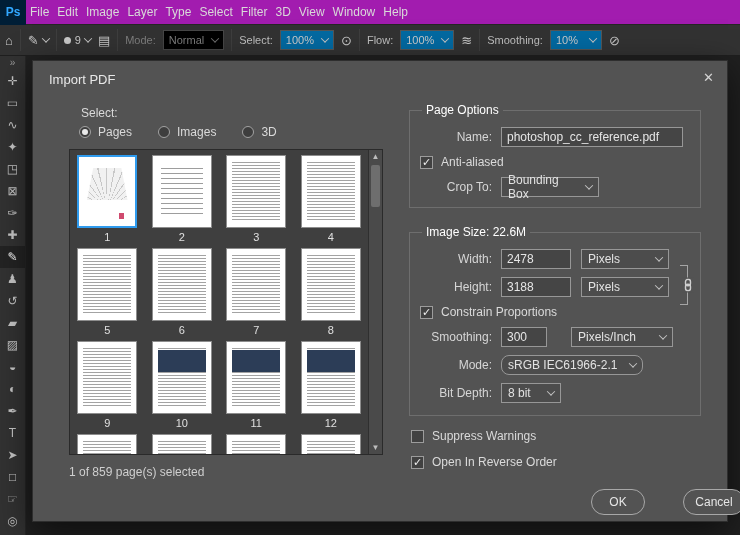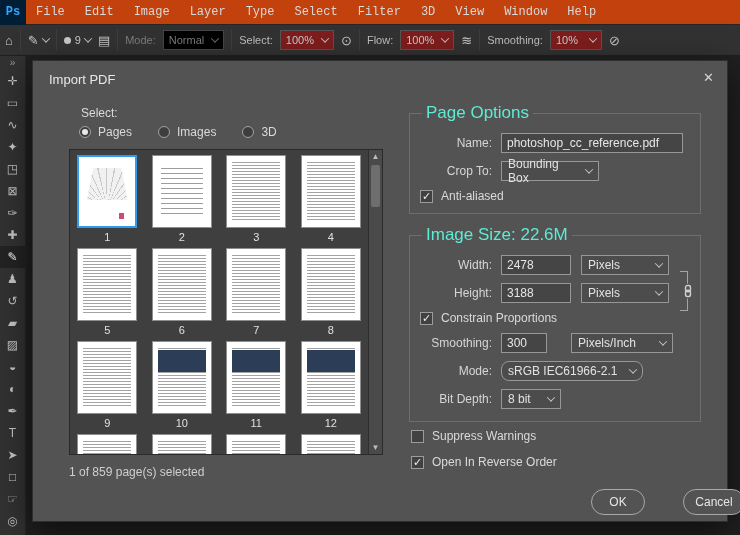--- a/index.html
+++ b/index.html
@@ -5,32 +5,32 @@
   * { box-sizing: border-box; margin: 0; padding: 0; }
   html,body { width:740px; height:535px; overflow:hidden; }
   body {
     background:#202020;
     font-family:"Liberation Sans", sans-serif;
     color:#d9d9d9;
     position:relative;
     font-size:12px;
   }
   
-  .menubar{position:absolute;top:0;left:0;right:0;height:25px;background:#c2410c;display:flex;align-items:center;border-bottom:1px solid #262626;z-index:5;font-family:Liberation Mono, monospace;}
+  .menubar{position:absolute;top:0;left:0;right:0;height:25px;background:#a21caf;display:flex;align-items:center;border-bottom:1px solid #262626;z-index:5;}
   .ps-logo{width:26px;height:25px;background:#001e36;color:#31a8ff;font-weight:bold;font-size:12px;display:flex;align-items:center;justify-content:center;}
-  .menu-item{padding:0 10px;line-height:25px;font-size:12px;color:#d9d9d9;}
+  .menu-item{padding:0 4px;line-height:25px;font-size:12px;color:#d9d9d9;}
   
   .optionsbar{position:absolute;top:25px;left:0;right:0;height:31px;background:#323232;border-bottom:1px solid #1f1f1f;display:flex;align-items:center;gap:7px;padding:0 5px;font-size:11px;color:#c8c8c8;overflow:hidden;z-index:4;white-space:nowrap;}
   .opt-sep{width:1px;height:22px;background:#242424;border-right:1px solid #3e3e3e;flex:none;}
   .opt-icon{font-size:13px;color:#c8c8c8;flex:none;}
   .opt-widget{display:flex;align-items:center;gap:4px;flex:none;}
   .brush-dot{width:7px;height:7px;border-radius:50%;background:#c8c8c8;display:inline-block;}
   .opt-label{color:#bfbfbf;flex:none;}
   .opt-label.dim{color:#7d7d7d;}
-  .opt-select{display:flex;align-items:center;background:#7f1d1d;border:1px solid #555;height:20px;padding:0 5px;min-width:52px;gap:8px;flex:none;}
+  .opt-select{display:flex;align-items:center;background:#0369a1;border:1px solid #555;height:20px;padding:0 5px;min-width:52px;gap:8px;flex:none;}
   .opt-select.disabled{border-color:#464646;background:#000000;color:#7d7d7d;}
   .caret{width:6px;height:6px;border-right:1.5px solid #c2c2c2;border-bottom:1.5px solid #c2c2c2;transform:rotate(45deg) translate(-1px,-1px);flex:none;display:inline-block;}
   .caret.dimc{border-color:#6e6e6e;}
   .opt-select .caret{margin-left:auto;}
   
   .toolbar{position:absolute;top:56px;left:0;bottom:0;width:26px;background:#323232;border-right:1px solid #262626;display:flex;flex-direction:column;align-items:center;overflow:hidden;z-index:4;}
   .toolbar-expand{height:14px;font-size:10px;color:#9a9a9a;line-height:14px;}
   .tools{display:flex;flex-direction:column;width:100%;}
   .tool{width:100%;height:22px;display:flex;align-items:center;justify-content:center;}
   .tool-glyph{font-size:12px;color:#c6c6c6;}
@@ -68,21 +68,21 @@
   
   .dropdown{display:inline-flex;align-items:center;gap:8px;background:#4c4c4c;border:1px solid #979797;height:20px;padding:0 6px;color:#e2e2e2;font-size:12px;}
   .dropdown .caret{margin-left:auto;}
   .text-field{background:#454545;border:1px solid #979797;color:#e6e6e6;font-size:12px;height:20px;padding:0 5px;font-family:"Liberation Sans",sans-serif;}
   .checkbox{width:13px;height:13px;background:#414141;border:1px solid #9c9c9c;display:inline-flex;align-items:center;justify-content:center;flex:none;position:relative;}
   .checkbox.checked::after{content:"✓";font-size:11px;color:#efefef;line-height:1;}
   .check-row{display:flex;align-items:center;gap:8px;}
   .check-label{color:#dadada;}
   
   fieldset{position:absolute;border:1px solid #6e6e6e;padding:2px 10px 10px;background:transparent;}
-  legend{font-size:17px;color:#5eead4;padding:0 4px;margin-left:2px;}
+  legend{font-size:12px;color:#ffffff;padding:0 4px;margin-left:2px;}
   .form-row{display:flex;align-items:center;margin-top:8px;}
   .row-label{width:72px;text-align:right;margin-right:9px;color:#d6d6d6;flex:none;}
   #fs-page-options{left:376px;top:42px;width:292px;}
   #fs-image-size{left:376px;top:164px;width:292px;padding-bottom:12px;}
   .name-input{width:182px;}
   .dd-crop{width:98px;}
   .num-input{width:70px;}
   .dd-unit{width:88px;margin-left:10px;}
   .num-input.res{width:46px;}
   .dd-res{width:102px;margin-left:24px;}
@@ -366,30 +366,30 @@
 
   <div class="status-text">1 of 859 page(s) selected</div>
 
 
   <fieldset id="fs-page-options">
     <legend>Page Options</legend>
     <div class="form-row">
       <span class="row-label">Name:</span>
       <input class="text-field name-input" value="photoshop_cc_reference.pdf" style="">
     </div>
+    <div class="form-row check-row">
+      <span class="checkbox checked"></span>
+      <span class="check-label">Anti-aliased</span>
+    </div>
     <div class="form-row">
       <span class="row-label">Crop To:</span>
       <span class="dropdown dd-crop">
         <span>Bounding Box</span>
         <span class="caret"></span>
       </span>
-    </div>
-    <div class="form-row check-row">
-      <span class="checkbox checked"></span>
-      <span class="check-label">Anti-aliased</span>
     </div>
   </fieldset>
 
   <fieldset id="fs-image-size">
     <legend>Image Size: 22.6M</legend>
     <div class="form-row">
       <span class="row-label">Width:</span>
       <input class="text-field num-input" value="2478" style="">
       <span class="dropdown dd-unit">
         <span>Pixels</span>

